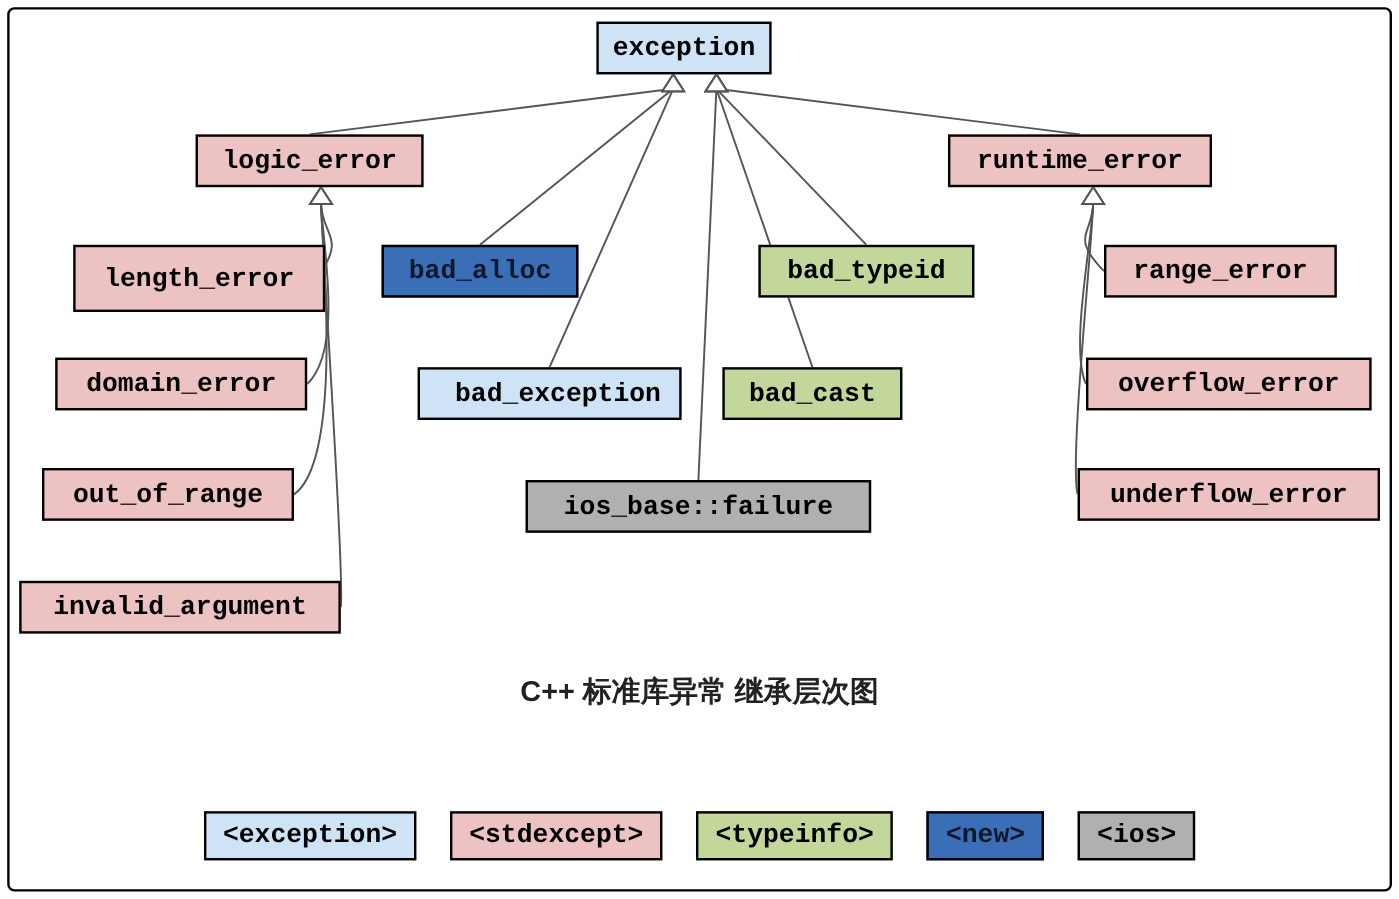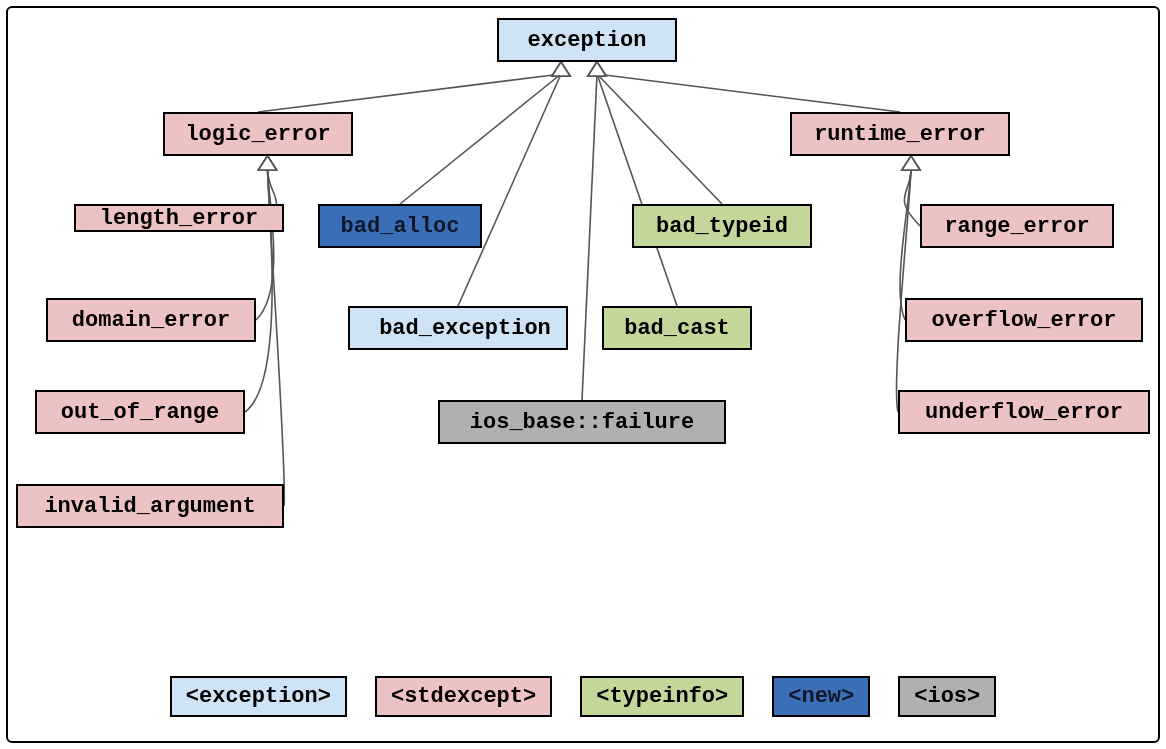--- a/index.html
+++ b/index.html
@@ -45,30 +45,31 @@
       <path d="M 284 506 C 287.5 476, 267.5 196, 267.5 168" fill="none" stroke="#555" stroke-width="1.6"></path>
       <polygon points="267.5,156 258.5,170 276.5,170" fill="#fff" stroke="#555" stroke-width="1.6"></polygon>
       <path d="M 920 226 C 891 196, 911 196, 911 168" fill="none" stroke="#555" stroke-width="1.6"></path>
       <polygon points="911,156 902,170 920,170" fill="#fff" stroke="#555" stroke-width="1.6"></polygon>
       <path d="M 905 320 C 891 290, 911 196, 911 168" fill="none" stroke="#555" stroke-width="1.6"></path>
       <polygon points="911,156 902,170 920,170" fill="#fff" stroke="#555" stroke-width="1.6"></polygon>
       <path d="M 898 412 C 891 382, 911 196, 911 168" fill="none" stroke="#555" stroke-width="1.6"></path>
       <polygon points="911,156 902,170 920,170" fill="#fff" stroke="#555" stroke-width="1.6"></polygon>
     </svg>
   <div id="nodes-layer">
-      <div class="node c-lightblue" style="left: 497px; top: 18px; width: 180px; height: 44px;">exception</div>
+      <div class="node c-lightblue" style="left: 497px; top: 18px; width: 146px; height: 44px;">exception</div>
       <div class="node c-pink" style="left: 163px; top: 112px; width: 190px; height: 44px;">logic_error</div>
       <div class="node c-pink" style="left: 790px; top: 112px; width: 220px; height: 44px;">runtime_error</div>
-      <div class="node c-pink" style="left: 74px; top: 204px; width: 210px; height: 28px;">length_error</div>
+      <div class="node c-pink" style="left: 61px; top: 204px; width: 210px; height: 56px;">length_error</div>
       <div class="node c-pink" style="left: 46px; top: 298px; width: 210px; height: 44px;">domain_error</div>
       <div class="node c-pink" style="left: 35px; top: 390px; width: 210px; height: 44px;">out_of_range</div>
       <div class="node c-pink" style="left: 16px; top: 484px; width: 268px; height: 44px;">invalid_argument</div>
       <div class="node c-darkblue" style="left: 318px; top: 204px; width: 164px; height: 44px;">bad_alloc</div>
       <div class="node c-green" style="left: 632px; top: 204px; width: 180px; height: 44px;">bad_typeid</div>
       <div class="node c-lightblue" style="left: 348px; top: 306px; width: 220px; height: 44px; padding-left: 28px;">bad_exception</div>
       <div class="node c-green" style="left: 602px; top: 306px; width: 150px; height: 44px;">bad_cast</div>
       <div class="node c-gray" style="left: 438px; top: 400px; width: 288px; height: 44px;">ios_base::failure</div>
       <div class="node c-pink" style="left: 920px; top: 204px; width: 194px; height: 44px;">range_error</div>
       <div class="node c-pink" style="left: 905px; top: 298px; width: 238px; height: 44px;">overflow_error</div>
       <div class="node c-pink" style="left: 898px; top: 390px; width: 252px; height: 44px;">underflow_error</div>
     </div>
+  <div class="caption" style="top:560px;">C++ 标准库异常 继承层次图</div>
   <div class="legend" id="legend"><div class="node c-lightblue">&lt;exception&gt;</div><div class="node c-pink">&lt;stdexcept&gt;</div><div class="node c-green">&lt;typeinfo&gt;</div><div class="node c-darkblue">&lt;new&gt;</div><div class="node c-gray">&lt;ios&gt;</div></div>
 </div>
 
 </body></html>

